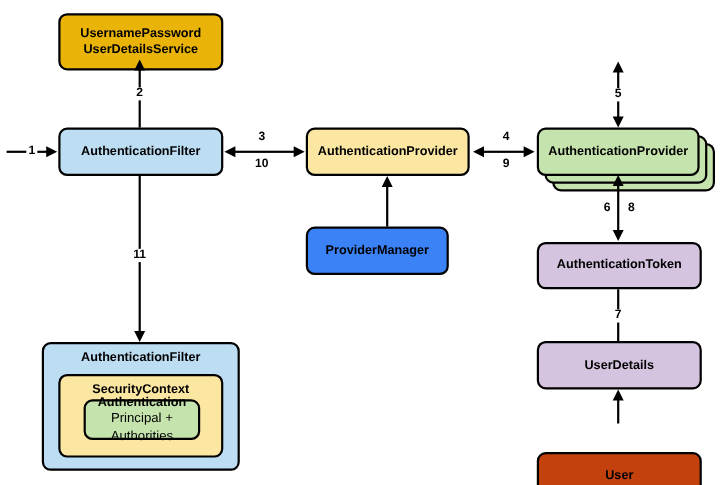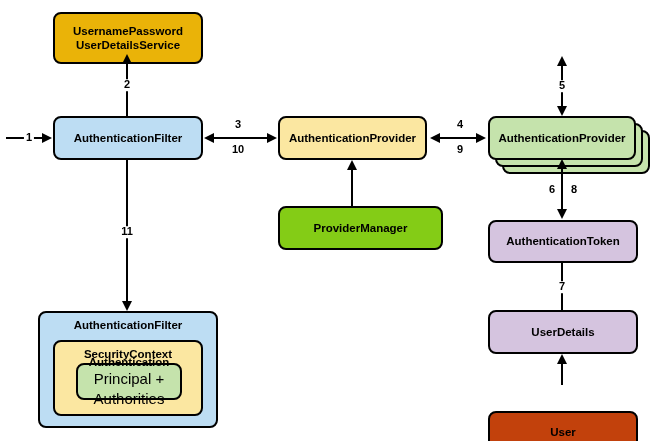--- a/index.html
+++ b/index.html
@@ -18,21 +18,21 @@
   .vline{position:absolute;width:2px;background:#000;z-index:5;}
   .ah{position:absolute;width:0;height:0;z-index:5;}
   .ah.right{border-top:5px solid transparent;border-bottom:5px solid transparent;border-left:10px solid #000;}
   .ah.left{border-top:5px solid transparent;border-bottom:5px solid transparent;border-right:10px solid #000;}
   .ah.up{border-left:5px solid transparent;border-right:5px solid transparent;border-bottom:10px solid #000;}
   .ah.down{border-left:5px solid transparent;border-right:5px solid transparent;border-top:10px solid #000;}
   .elabel{
     position:absolute;transform:translate(-50%,-50%);font-weight:bold;font-size:11px;
     background:#fff;padding:0 2px;line-height:1.05;z-index:6;
   }
-  .sub{font-weight:normal;font-size:15px;line-height:1.3;}
+  .sub{font-weight:normal;font-size:12px;line-height:1.3;}
 </style>
 </head>
 <body>
 
 <div id="canvas">
 
   <div class="box" style="left: 53px; top: 12px; width: 150px; height: 52px; background-color: #eab308;">
     <div>
       <span>UsernamePassword</span><br>
       <span>UserDetailsService</span>
@@ -40,21 +40,21 @@
   </div>
 
   <div class="box" style="left: 53px; top: 116px; width: 150px; height: 44px; background-color: rgb(189, 221, 243);">
     <span>AuthenticationFilter</span>
   </div>
 
   <div class="box" style="left: 278px; top: 116px; width: 149px; height: 44px; background-color: rgb(251, 231, 161);">
     <span>AuthenticationProvider</span>
   </div>
 
-  <div class="box" style="left: 278px; top: 206px; width: 165px; height: 44px; background-color: #84cc16;">
+  <div class="box" style="left: 278px; top: 206px; width: 130px; height: 44px; background-color: #3b82f6;">
     <span>ProviderManager</span>
   </div>
 
 
   <div class="box back" style="left: 502px; top: 130px; width: 148px; height: 44px; background-color: rgb(197, 227, 172);"></div>
   <div class="box back" style="left: 495px; top: 123px; width: 148px; height: 44px; background-color: rgb(197, 227, 172);"></div>
   <div class="box" style="left: 488px; top: 116px; width: 148px; height: 44px; background-color: rgb(197, 227, 172);">
     <span>AuthenticationProvider</span>
   </div>
 

